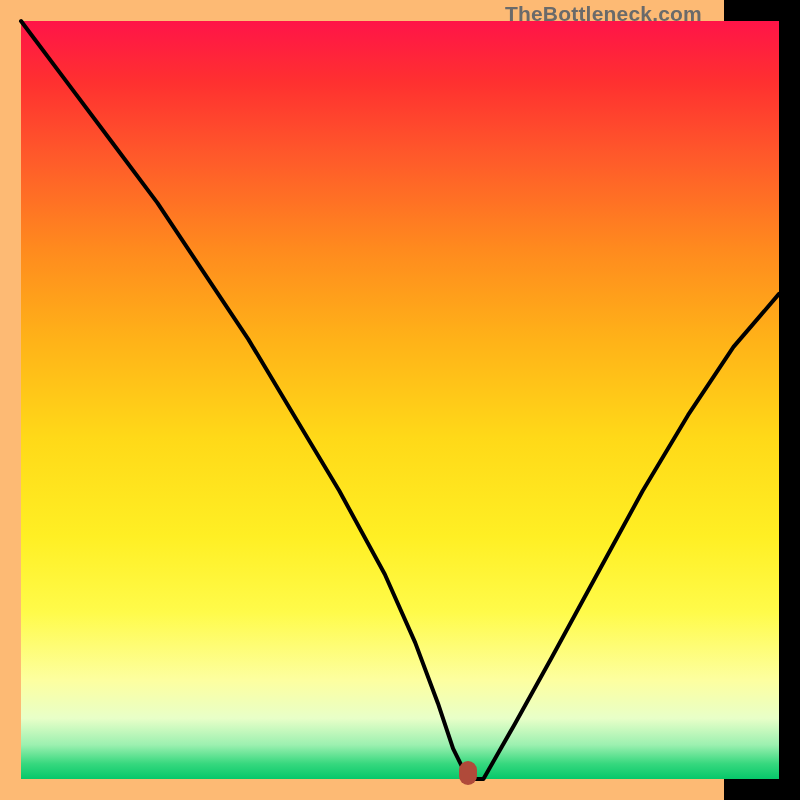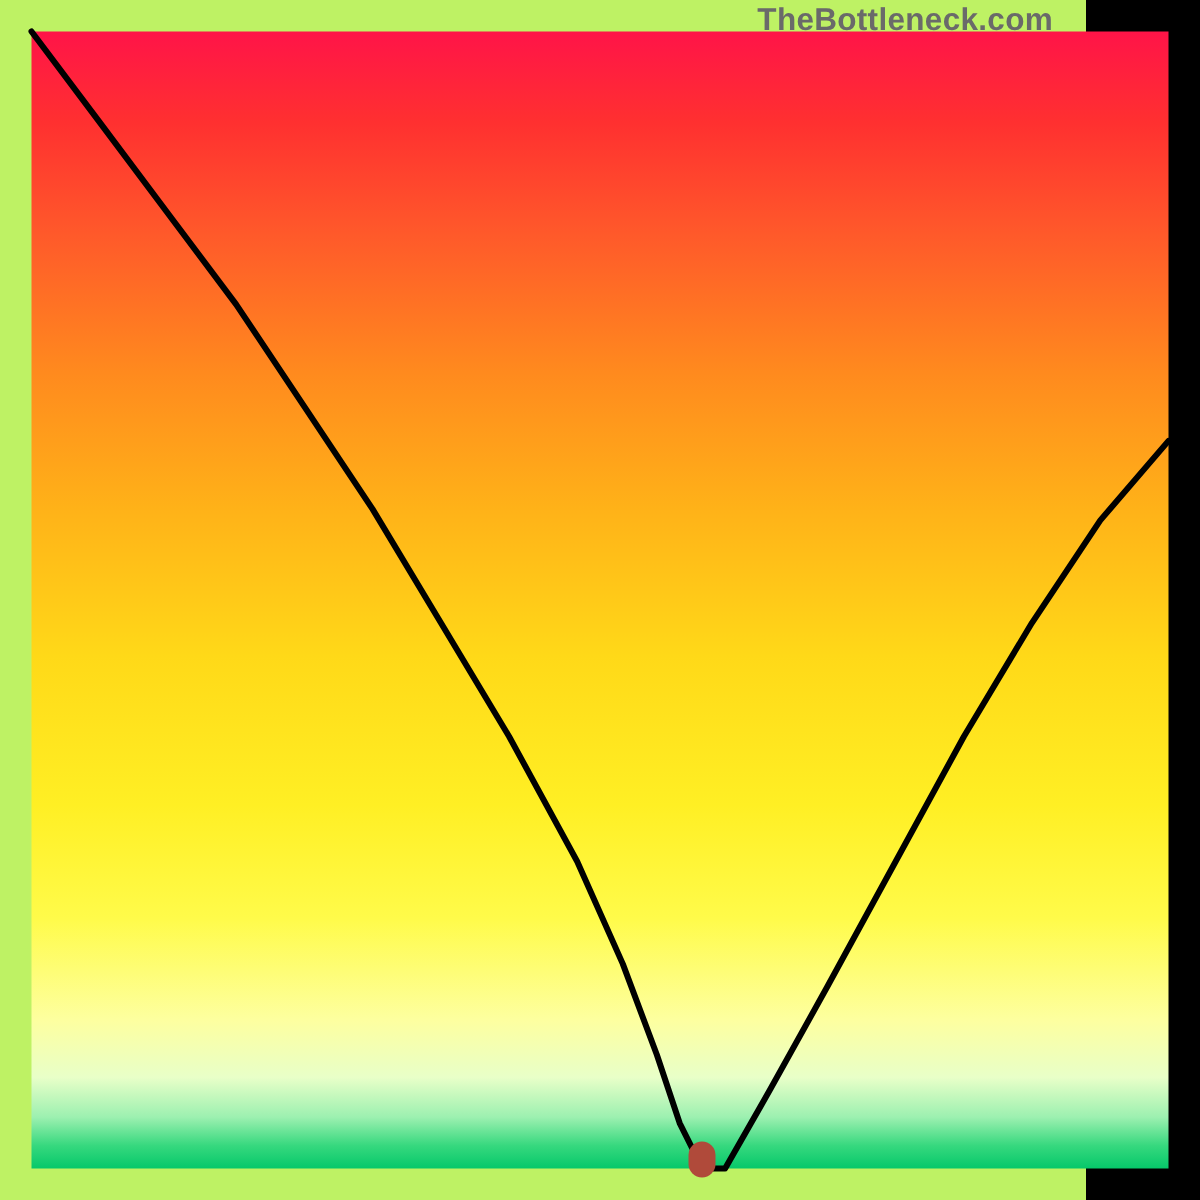--- a/index.html
+++ b/index.html
@@ -8,21 +8,21 @@
     width: 800px;
     height: 800px;
     overflow: hidden;
     background: #000;
     font-family: Arial, Helvetica, sans-serif;
   }
   .frame {
     position: relative;
     width: 724px;
     height: 800px;
-    background: #bef264;
+    background: #fdba74;
     box-sizing: border-box;
   }
   .plot {
     position: absolute;
     left: 21px;
     top: 21px;
     width: 758px;
     height: 758px;
     background: linear-gradient(to bottom,
       #ff1448 0%,

